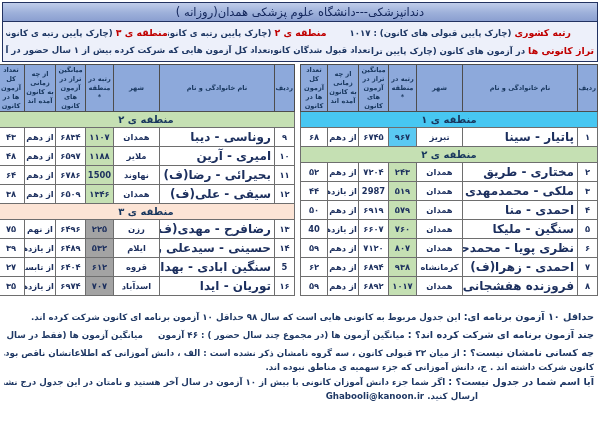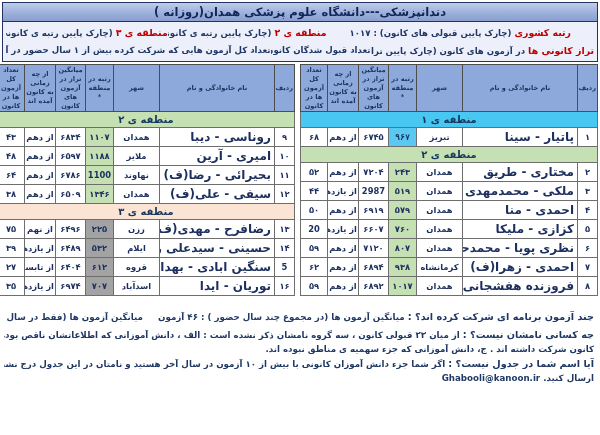--- a/index.html
+++ b/index.html
@@ -5,21 +5,21 @@
   * { box-sizing: border-box; margin: 0; padding: 0; }
   html, body { width: 600px; height: 435px; background: #ffffff;
     font-family: "DejaVu Sans", sans-serif; direction: rtl; overflow: hidden; }
   .page { padding: 2px 2px 0; }
 
   
   .header-block { border: 1px solid #223261; }
   .title-bar { height: 19px; display: flex; align-items: center; justify-content: center;
     background: linear-gradient(180deg, #c0cdea 0%, #9db0da 55%, #8b9fd0 100%);
     border-bottom: 1px solid #223261; }
-  .title-bar span { font-size: 11.5px; font-weight: bold; color: #12255a; }
+  .title-bar span { font-size: 11.5px; font-weight: normal; color: #12255a; }
   .summary { background: #edf0fa; padding: 1px 3px 2px; }
   .sum-row { display: flex; align-items: center; height: 18px;
     font-size: 8.6px; font-weight: bold; color: #1f3864; }
   .sum-cell { text-align: center; overflow: hidden; white-space: nowrap; }
   .hl { color: #c00000; font-size: 9.4px; }
   .r1c0 { width: 45.5%; text-align: center; } .r1c1 { width: 27%; } .r1c2 { width: 27.5%; }
   .r2c0 { width: 38%; } .r2c1 { width: 17%; } .r2c2 { width: 27%; } .r2c3 { width: 18%; }
 
   
   .tables { display: flex; gap: 5px; margin-top: 2px; }
@@ -28,30 +28,30 @@
   .w-rank { width: 28px; } .w-avg { width: 30px; } .w-since { width: 31px; } .w-total { width: 27px; }
   th { background: #8da9db; border: 1px solid #4d4d4d; font-size: 6.6px; font-weight: bold;
     color: #17365d; padding: 1px; height: 45px; line-height: 1.35; vertical-align: middle; }
   td { border: 1px solid #6e6e6e; font-size: 8.4px; font-weight: bold; color: #1c2f5e;
     text-align: center; height: 19px; padding: 0 1px; overflow: hidden; white-space: nowrap; }
   td.c-name { text-align: right; padding-right: 3px; font-size: 12px; }
   tr.sec td { height: 16px; font-size: 10px; color: #17365d; }
   tr.sec-r1 td { background: #47c7f2; }
   tr.sec-r2 td { background: #c5e0b3; }
   tr.sec-r3 td { background: #fce4d5; }
-  tbody.reg1 td.c-rank { background: #5ac9f2; font-family: Liberation Mono, monospace; }
+  tbody.reg1 td.c-rank { background: #5ac9f2; }
   tbody.reg2 td.c-rank { background: #c5e0b3; }
   tbody.reg3 td.c-rank { background: #a3a3a3; }
 
   
   .notes { padding: 15px 4px 0 2px; color: #1f3864; }
   .note { font-size: 8.7px; font-weight: bold; margin-bottom: 7px; white-space: nowrap; overflow: hidden; }
   .note .nb { font-size: 9.7px; }
   .note.tight { margin-bottom: 4px; }
-  .note.email-line { }
+  .note.email-line { margin-right: 116px; }
   .ltr { direction: ltr; unicode-bidi: isolate; }
 </style>
 </head>
 <body>
 
 <div class="page">
 
   <div class="header-block">
     <div class="title-bar">
       <span>دندانپزشکی---دانشگاه علوم پزشکی همدان(روزانه )</span>
@@ -155,26 +155,26 @@
             <td class="c-name">احمدی - منا</td>
             <td class="c-city">همدان</td>
             <td class="c-rank">۵۷۹</td>
             <td class="c-avg">۶۹۱۹</td>
             <td class="c-since">از دهم</td>
             <td class="c-total">۵۰</td>
           </tr>
 
           <tr>
             <td class="c-num">۵</td>
-            <td class="c-name">کزازی - ملیکا</td>
+            <td class="c-name">سنگین - ملیکا</td>
             <td class="c-city">همدان</td>
             <td class="c-rank">۷۶۰</td>
             <td class="c-avg">۶۶۰۷</td>
             <td class="c-since">از یازدهم</td>
-            <td class="c-total">20</td>
+            <td class="c-total">40</td>
           </tr>
 
           <tr>
             <td class="c-num">۶</td>
             <td class="c-name">نظری پویا - محمدحسین</td>
             <td class="c-city">همدان</td>
             <td class="c-rank">۸۰۷</td>
             <td class="c-avg">۷۱۲۰</td>
             <td class="c-since">از دهم</td>
             <td class="c-total">۵۹</td>
@@ -247,21 +247,21 @@
             <td class="c-rank">۱۱۸۸</td>
             <td class="c-avg">۶۵۹۷</td>
             <td class="c-since">از دهم</td>
             <td class="c-total">۴۸</td>
           </tr>
 
           <tr>
             <td class="c-num">۱۱</td>
             <td class="c-name">بحیرائی - رضا(ف)</td>
             <td class="c-city">نهاوند</td>
-            <td class="c-rank">1100</td>
+            <td class="c-rank">1500</td>
             <td class="c-avg">۶۷۸۶</td>
             <td class="c-since">از دهم</td>
             <td class="c-total">۶۴</td>
           </tr>
 
           <tr>
             <td class="c-num">۱۲</td>
             <td class="c-name">سیفی - علی(ف)</td>
             <td class="c-city">همدان</td>
             <td class="c-rank">۱۳۴۶</td>
@@ -316,20 +316,24 @@
             <td class="c-since">از یازدهم</td>
             <td class="c-total">۳۵</td>
           </tr>
         </tbody>
     </table>
 
   </div>
 
   <div class="notes">
     <div class="note">
+      <span class="nb">حداقل ۱۰ آزمون برنامه ای:</span>
+      <span>این جدول مربوط به کانونی هایی است که سال ۹۸ حداقل ۱۰ آزمون برنامه ای کانون شرکت کرده اند.</span>
+    </div>
+    <div class="note">
       <span class="nb">چند آزمون برنامه ای شرکت کرده اند؟ :</span>
       <span>میانگین آزمون ها (در مجموع چند سال حضور ) : ۴۶ آزمون&nbsp;&nbsp;&nbsp;&nbsp;&nbsp;میانگین آزمون ها (فقط در سال آخر) : ۱۹ آزمون</span>
     </div>
     <div class="note tight">
       <span class="nb">چه کسانی نامشان نیست؟ :</span>
       <span>از میان ۲۳ قبولی کانون ، سه گروه نامشان ذکر نشده است : الف ، دانش آموزانی که اطلاعاتشان ناقص بوده است .ب ، دانش آموزانی که در کمتر از ۱۰ آزمون برنامه ای</span>
     </div>
     <div class="note tight">
       <span>کانون شرکت داشته اند . ج، دانش آموزانی که جزء سهمیه ی مناطق نبوده اند.</span>
     </div>

